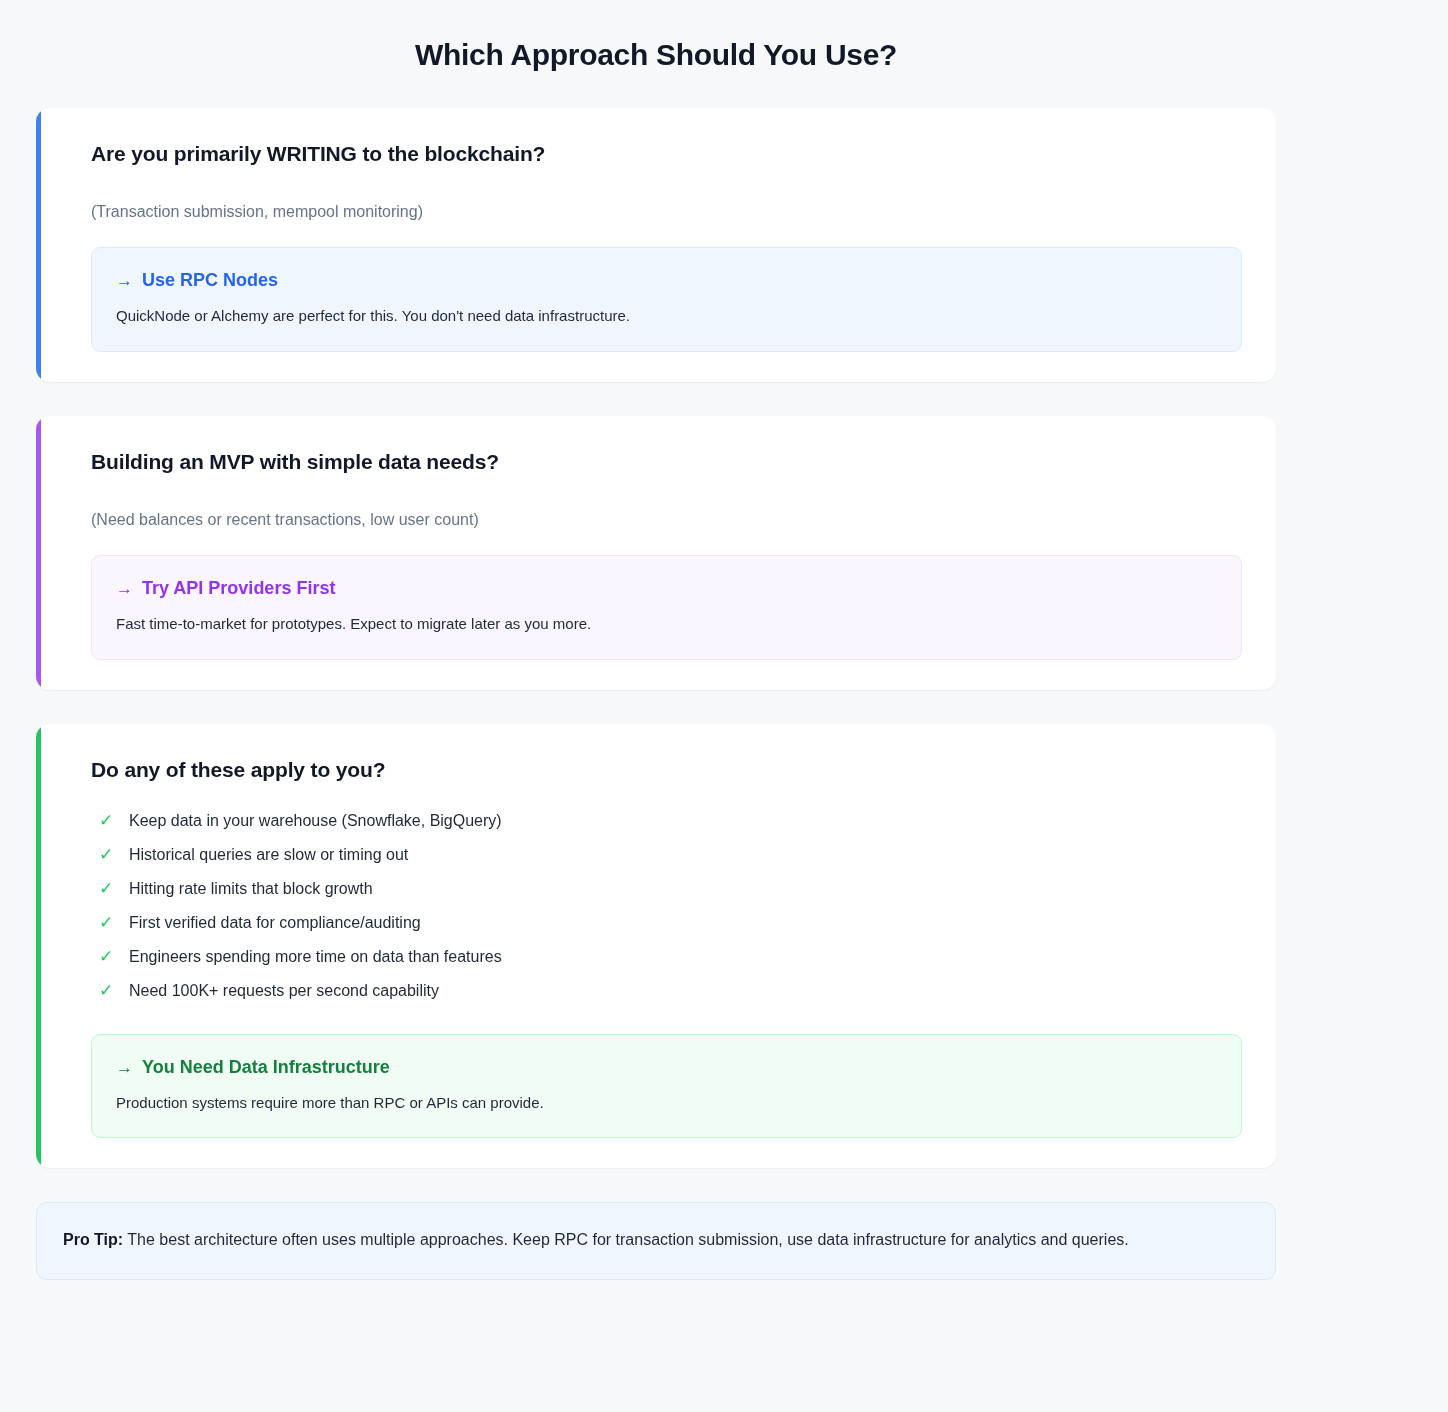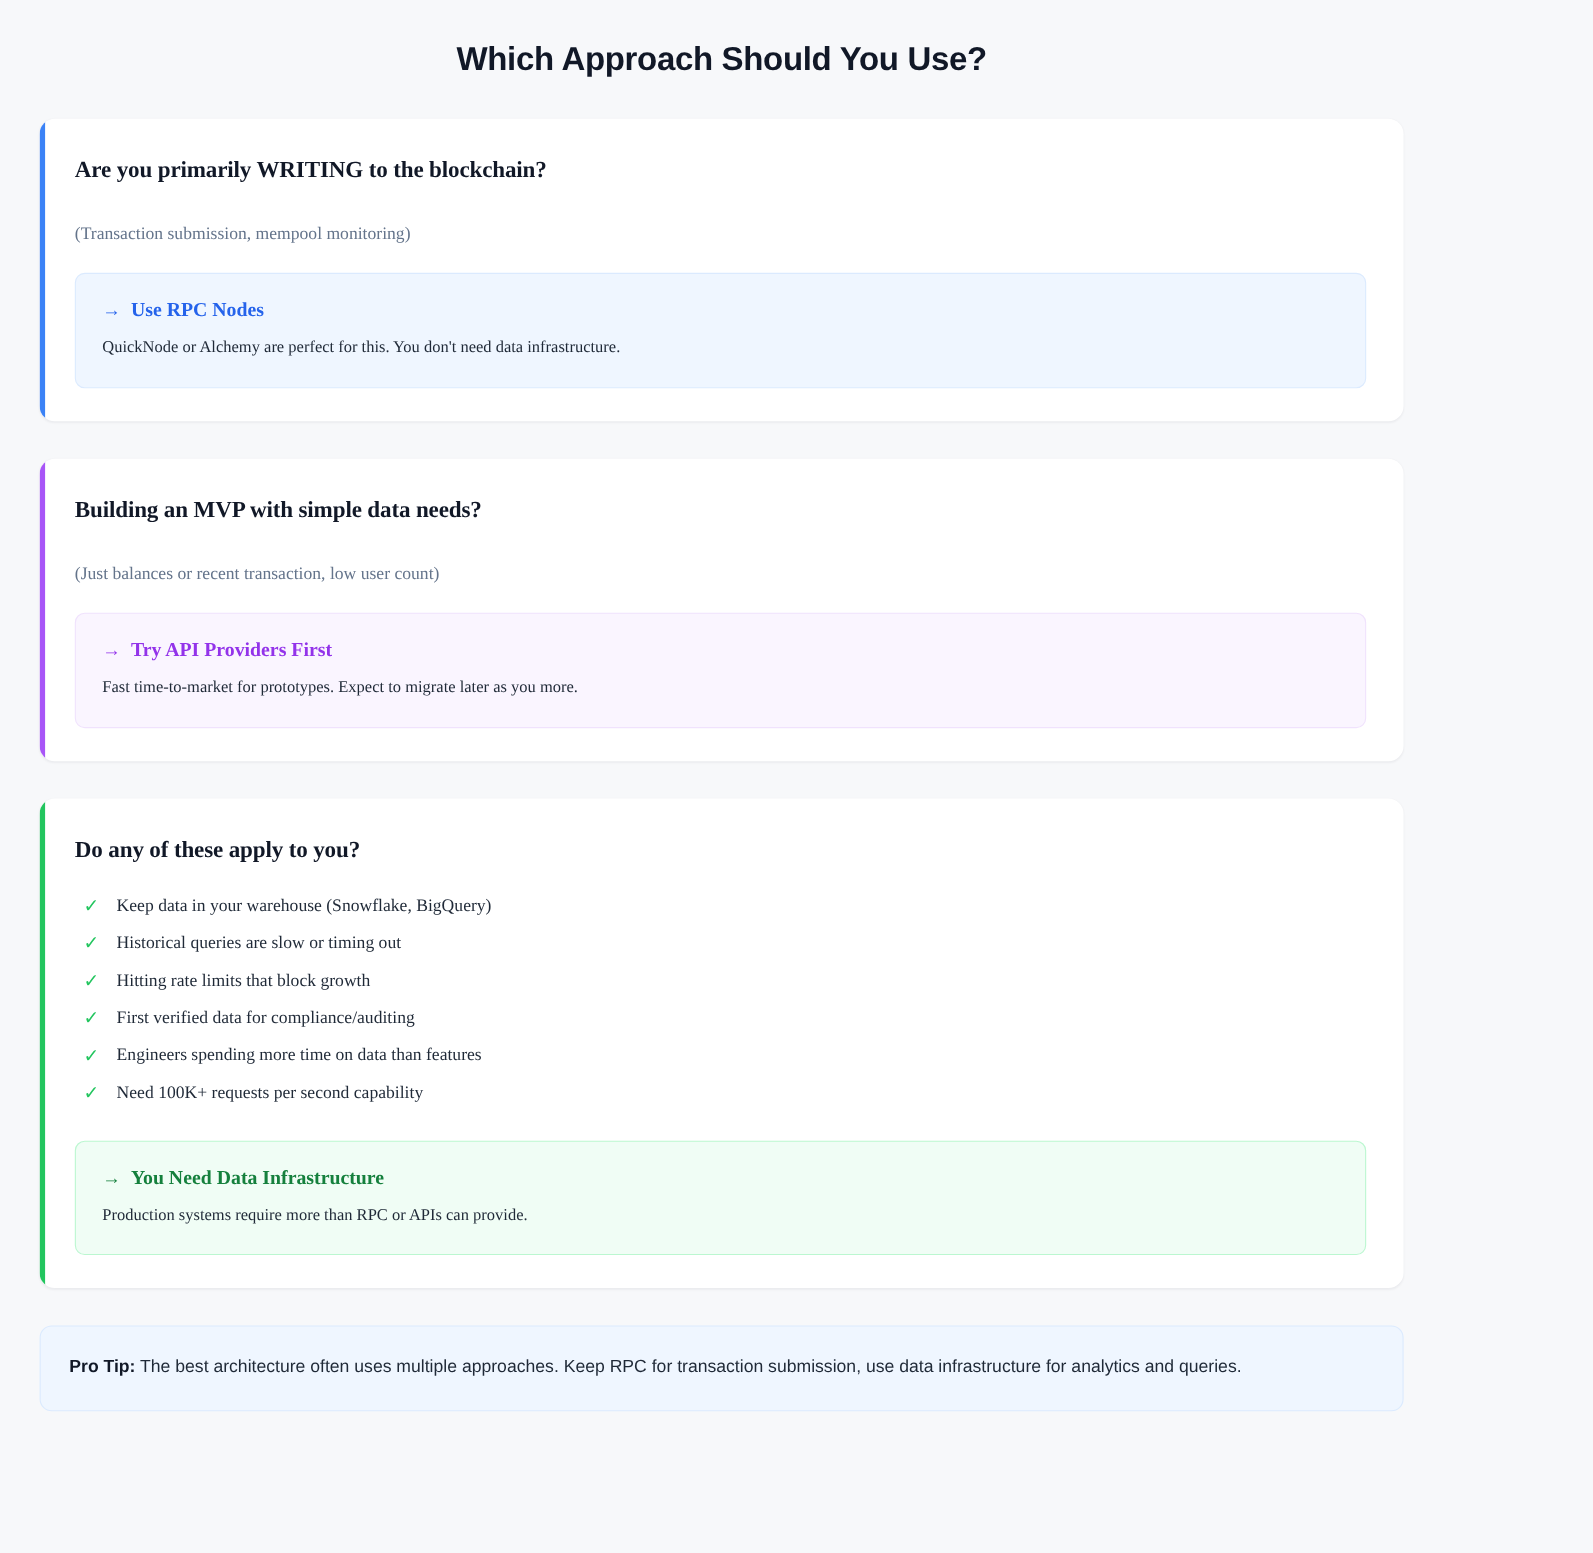--- a/index.html
+++ b/index.html
@@ -28,25 +28,24 @@
     letter-spacing: -0.3px;
     padding-top: 38px;
     padding-bottom: 36px;
   }
 
   
   .card {
     position: relative;
     background: #ffffff;
     border-radius: 14px;
-    padding: 34px 34px 30px 32px;
+    padding: 34px 34px 30px 55px;
     margin-bottom: 34px;
     overflow: hidden;
     box-shadow: 0 1px 2px rgba(16,24,40,0.05);
-    font-family: Liberation Serif, serif;
   }
   .card::before {
     content: "";
     position: absolute;
     left: 0; top: 0; bottom: 0;
     width: 5px;
     border-radius: 14px 0 0 14px;
   }
   .card.accent-blue::before   { background: #3b82f6; }
   .card.accent-purple::before { background: #a855f7; }
@@ -144,21 +143,21 @@
       <div class="result-heading">
         <span class="arrow-icon">→</span>
         <span>Use RPC Nodes</span>
       </div>
       <p class="result-desc">QuickNode or Alchemy are perfect for this. You don't need data infrastructure.</p>
     </div>
   </section>
 
   <section class="card accent-purple">
     <h2 class="card-question">Building an MVP with simple data needs?</h2>
-    <p class="card-subtitle">(Just balances or recent transaction, low user count)</p>
+    <p class="card-subtitle">(Need balances or recent transactions, low user count)</p>
     <div class="result-box purple">
       <div class="result-heading">
         <span class="arrow-icon">→</span>
         <span>Try API Providers First</span>
       </div>
       <p class="result-desc">Fast time-to-market for prototypes. Expect to migrate later as you more.</p>
     </div>
   </section>
 
   <section class="card accent-green">

